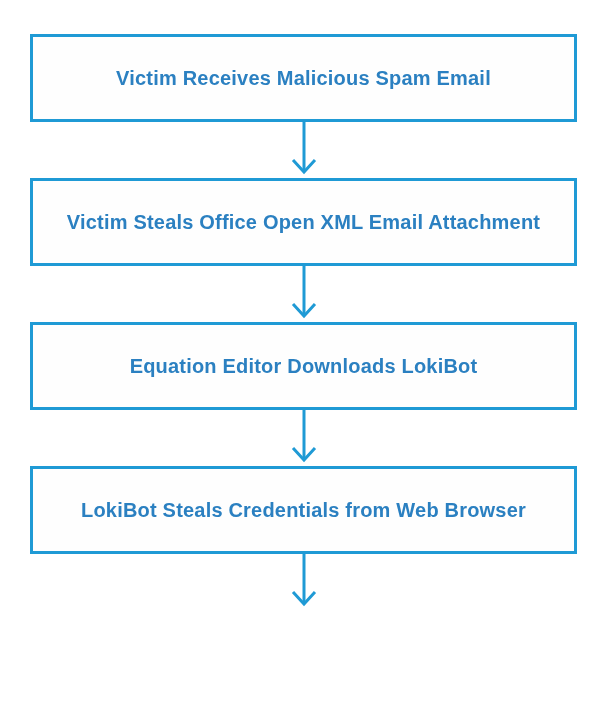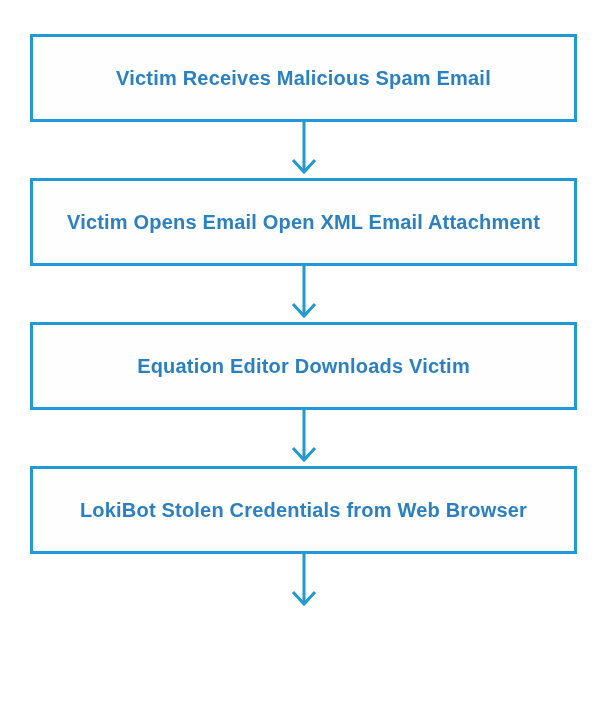--- a/index.html
+++ b/index.html
@@ -65,43 +65,43 @@
     </div>
 
     <div class="arrow">
       <svg width="32" height="56" viewBox="0 0 32 56" aria-hidden="true">
         <line x1="16" y1="0" x2="16" y2="49" stroke="#1f9ad5" stroke-width="3"></line>
         <polyline points="5,38 16,50 27,38" fill="none" stroke="#1f9ad5" stroke-width="3"></polyline>
       </svg>
     </div>
 
     <div class="step-box">
-      <span class="step-label">Victim Opens Email Open XML Email Attachment</span>
+      <span class="step-label">Victim Steals Office Open XML Email Attachment</span>
     </div>
 
     <div class="arrow">
       <svg width="32" height="56" viewBox="0 0 32 56" aria-hidden="true">
         <line x1="16" y1="0" x2="16" y2="49" stroke="#1f9ad5" stroke-width="3"></line>
         <polyline points="5,38 16,50 27,38" fill="none" stroke="#1f9ad5" stroke-width="3"></polyline>
       </svg>
     </div>
 
     <div class="step-box">
-      <span class="step-label">Equation Editor Downloads Victim</span>
+      <span class="step-label">Equation Editor Downloads LokiBot</span>
     </div>
 
     <div class="arrow">
       <svg width="32" height="56" viewBox="0 0 32 56" aria-hidden="true">
         <line x1="16" y1="0" x2="16" y2="49" stroke="#1f9ad5" stroke-width="3"></line>
         <polyline points="5,38 16,50 27,38" fill="none" stroke="#1f9ad5" stroke-width="3"></polyline>
       </svg>
     </div>
 
     <div class="step-box">
-      <span class="step-label">LokiBot Stolen Credentials from Web Browser</span>
+      <span class="step-label">LokiBot Steals Credentials from Web Browser</span>
     </div>
 
     <div class="arrow">
       <svg width="32" height="56" viewBox="0 0 32 56" aria-hidden="true">
         <line x1="16" y1="0" x2="16" y2="49" stroke="#1f9ad5" stroke-width="3"></line>
         <polyline points="5,38 16,50 27,38" fill="none" stroke="#1f9ad5" stroke-width="3"></polyline>
       </svg>
     </div>
 
 

